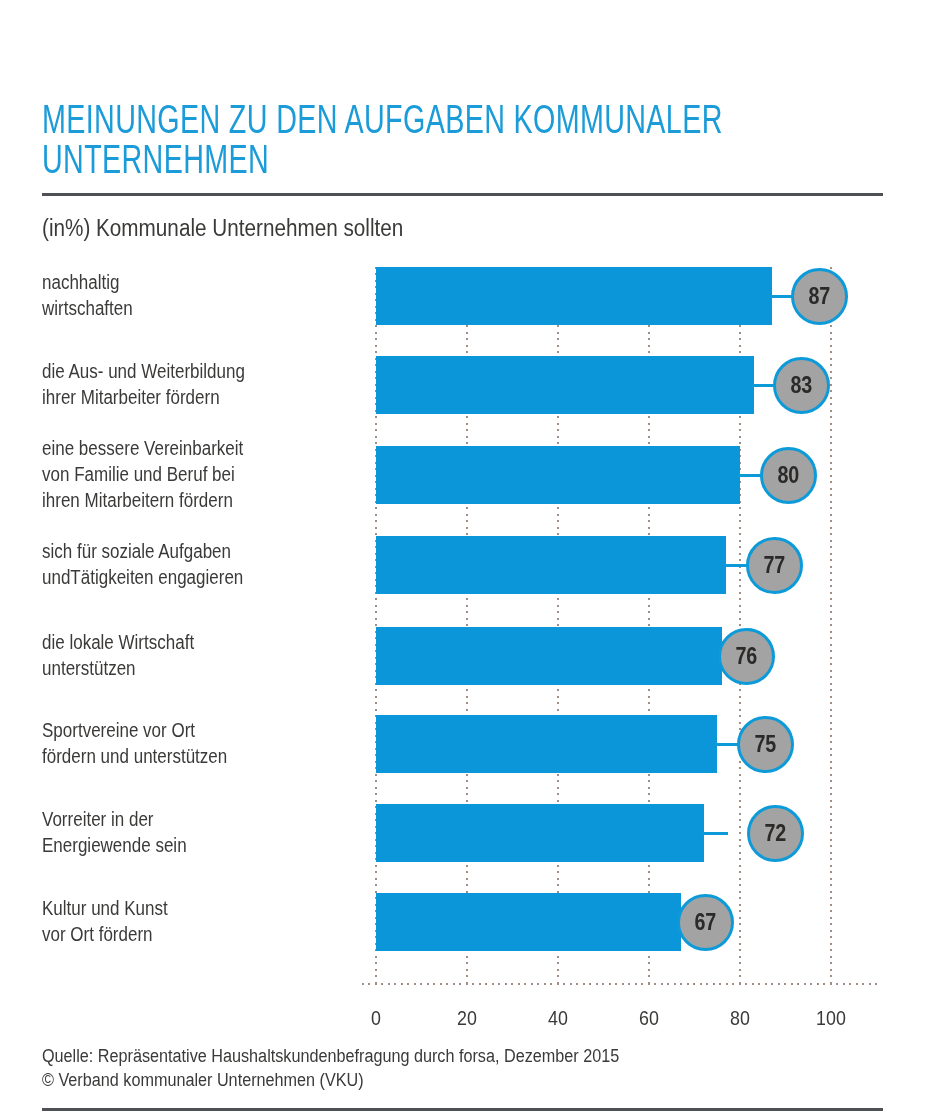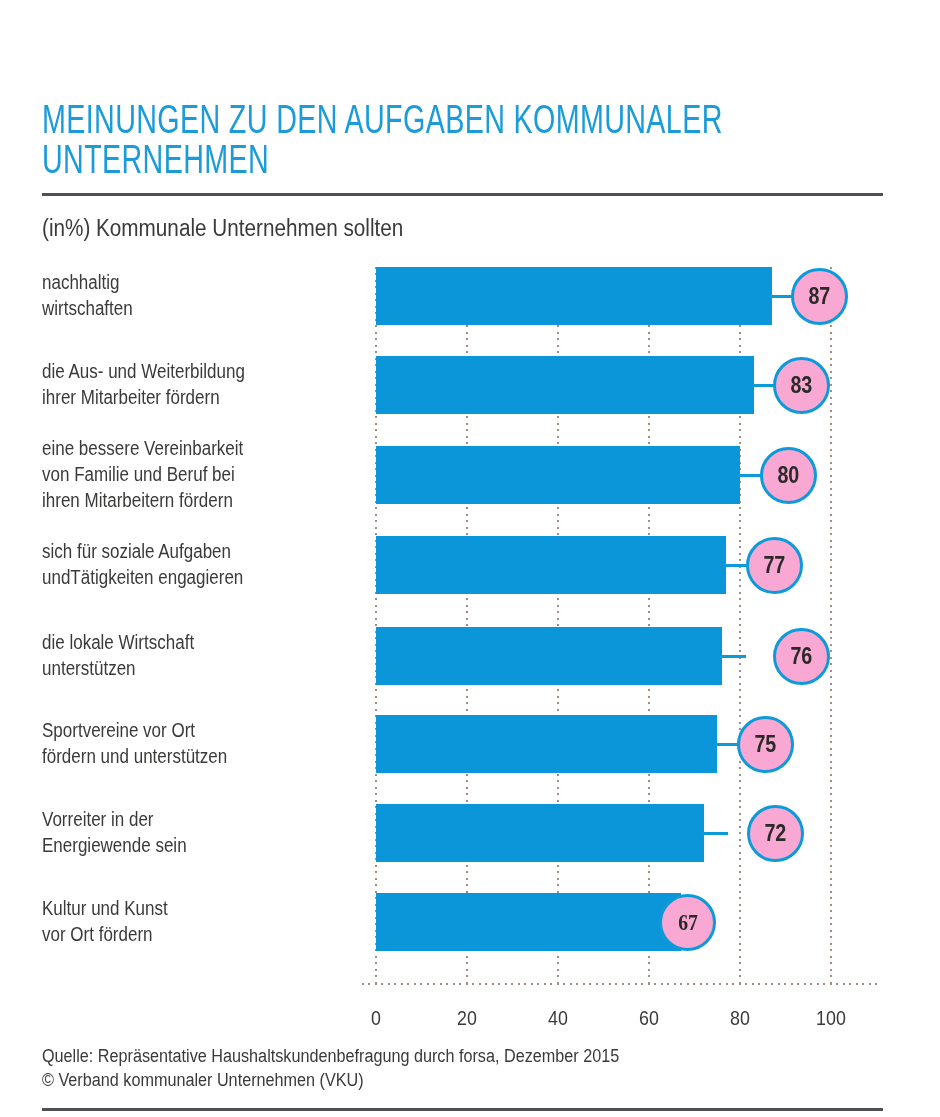--- a/index.html
+++ b/index.html
@@ -36,21 +36,21 @@
     background-image:repeating-linear-gradient(to bottom,var(--c-dots) 0 2px,transparent 2px 6.5px);
   }
   .axis-dotted{
     position:absolute;height:2px;z-index:1;
     background-image:repeating-linear-gradient(to right,var(--c-dots) 0 2px,transparent 2px 6.5px);
   }
   .bar{position:absolute;height:58px;background:var(--c-bar);z-index:2;}
   .connector{position:absolute;height:3px;background:var(--c-circle);z-index:2;}
   .value-circle{
     position:absolute;width:57px;height:57px;border-radius:50%;
-    border:3px solid var(--c-circle);background:#f9a8d4;box-sizing:border-box;
+    border:3px solid var(--c-circle);background:#a3a3a3;box-sizing:border-box;
     display:flex;align-items:center;justify-content:center;z-index:3;
   }
   .value-text{
     font-size:24px;font-weight:700;color:var(--c-value);
     transform:scaleX(0.82);letter-spacing:0;
   }
   .row-label{
     position:absolute;left:42px;width:400px;
     font-size:20px;line-height:26px;color:var(--c-text);
     white-space:pre-line;transform:scaleX(0.85);transform-origin:left top;
@@ -120,21 +120,21 @@
   <div class="bar" style="left: 376px; top: 536px; width: 350.35px;"></div>
   <div class="connector" style="left: 724.35px; top: 563.5px; width: 26px;"></div>
   <div class="value-circle" style="left: 745.85px; top: 536.5px;">
     <span class="value-text">77</span>
   </div>
 
   <div class="row-label" style="top: 629px;">die lokale Wirtschaft
 unterstützen</div>
   <div class="bar" style="left: 376px; top: 627px; width: 345.8px;"></div>
   <div class="connector" style="left: 719.8px; top: 654.5px; width: 26px;"></div>
-  <div class="value-circle" style="left: 773px; top: 627.5px;">
+  <div class="value-circle" style="left: 718px; top: 627.5px;">
     <span class="value-text">76</span>
   </div>
 
   <div class="row-label" style="top: 717px;">Sportvereine vor Ort
 fördern und unterstützen</div>
   <div class="bar" style="left: 376px; top: 715px; width: 341.25px;"></div>
   <div class="connector" style="left: 715.25px; top: 742.5px; width: 26px;"></div>
   <div class="value-circle" style="left: 736.75px; top: 715.5px;">
     <span class="value-text">75</span>
   </div>
@@ -144,21 +144,21 @@
   <div class="bar" style="left: 376px; top: 804px; width: 327.6px;"></div>
   <div class="connector" style="left: 701.6px; top: 831.5px; width: 26px;"></div>
   <div class="value-circle" style="left: 747px; top: 804.5px;">
     <span class="value-text">72</span>
   </div>
 
   <div class="row-label" style="top: 895px;">Kultur und Kunst
 vor Ort fördern</div>
   <div class="bar" style="left: 376px; top: 893px; width: 304.85px;"></div>
   <div class="connector" style="left: 678.85px; top: 920.5px; width: 26px;"></div>
-  <div class="value-circle" style="left: 659px; top: 893.5px; font-family: Liberation Serif, serif;">
+  <div class="value-circle" style="left: 677px; top: 893.5px;">
     <span class="value-text">67</span>
   </div>
 </div>
 
   <div class="source">
     <div>Quelle: Repräsentative Haushaltskundenbefragung durch forsa, Dezember 2015</div>
     <div>© Verband kommunaler Unternehmen (VKU)</div>
   </div>
 
   <div class="rule rule-bottom"></div>

